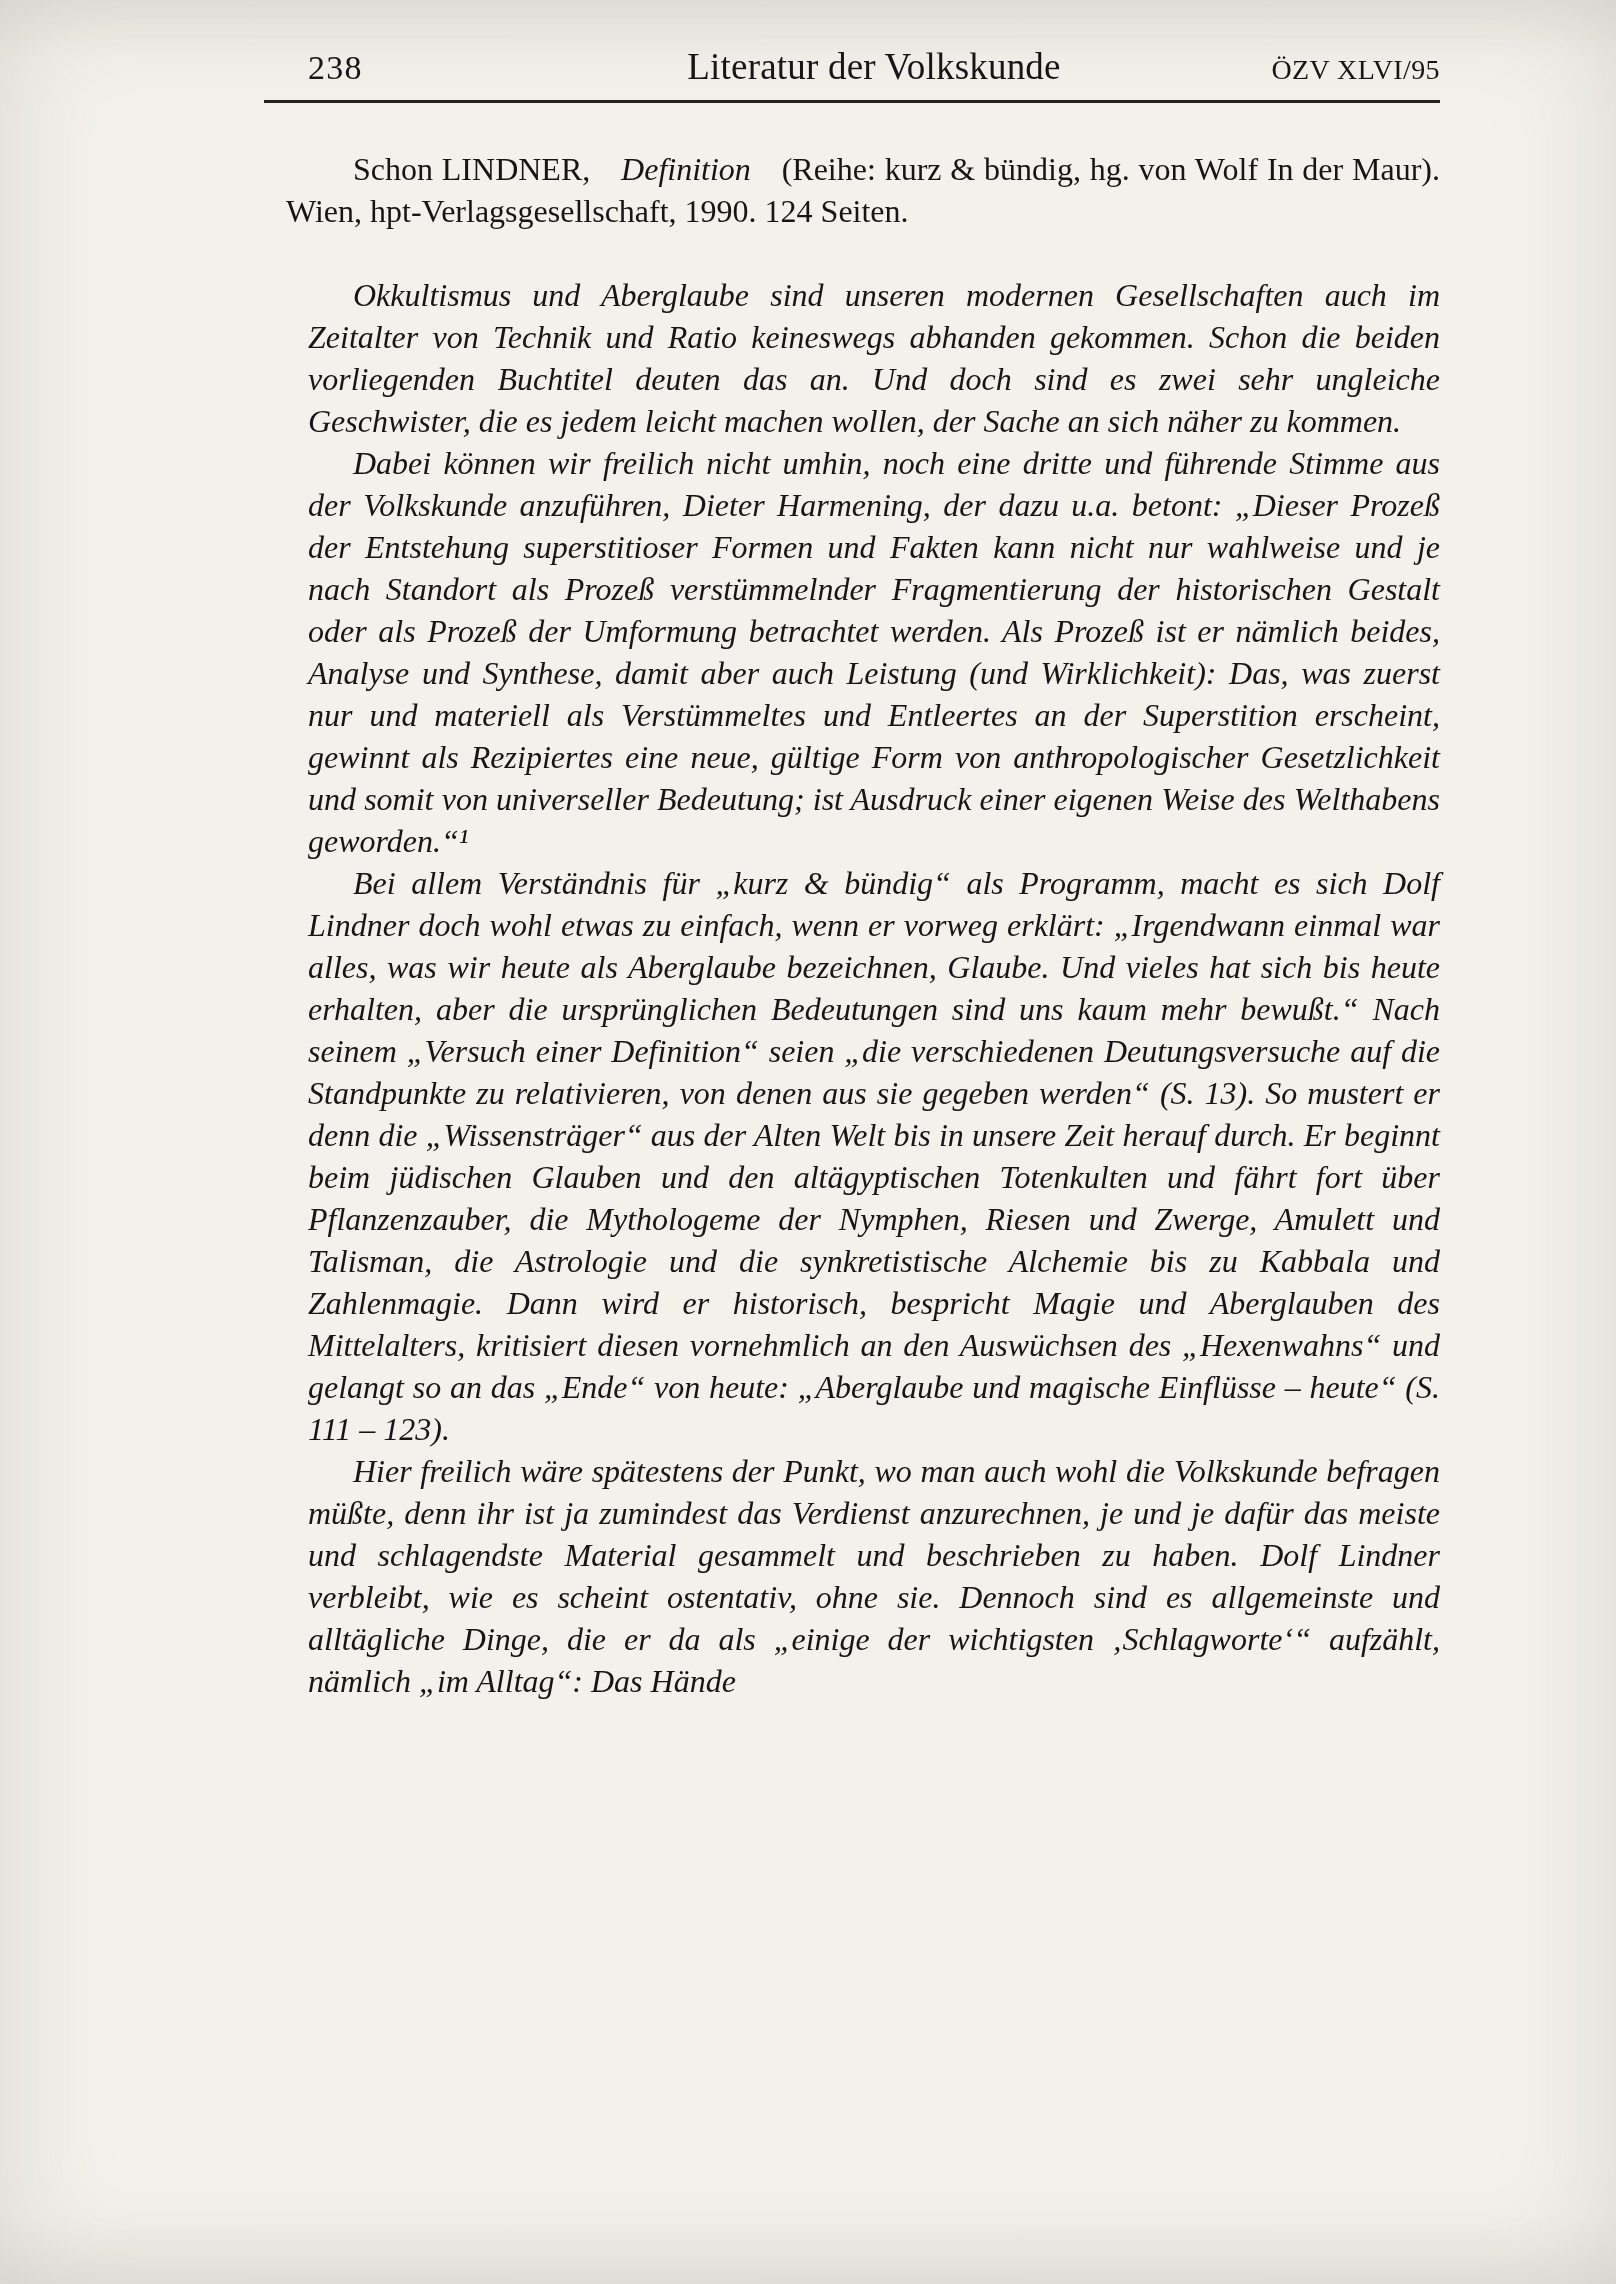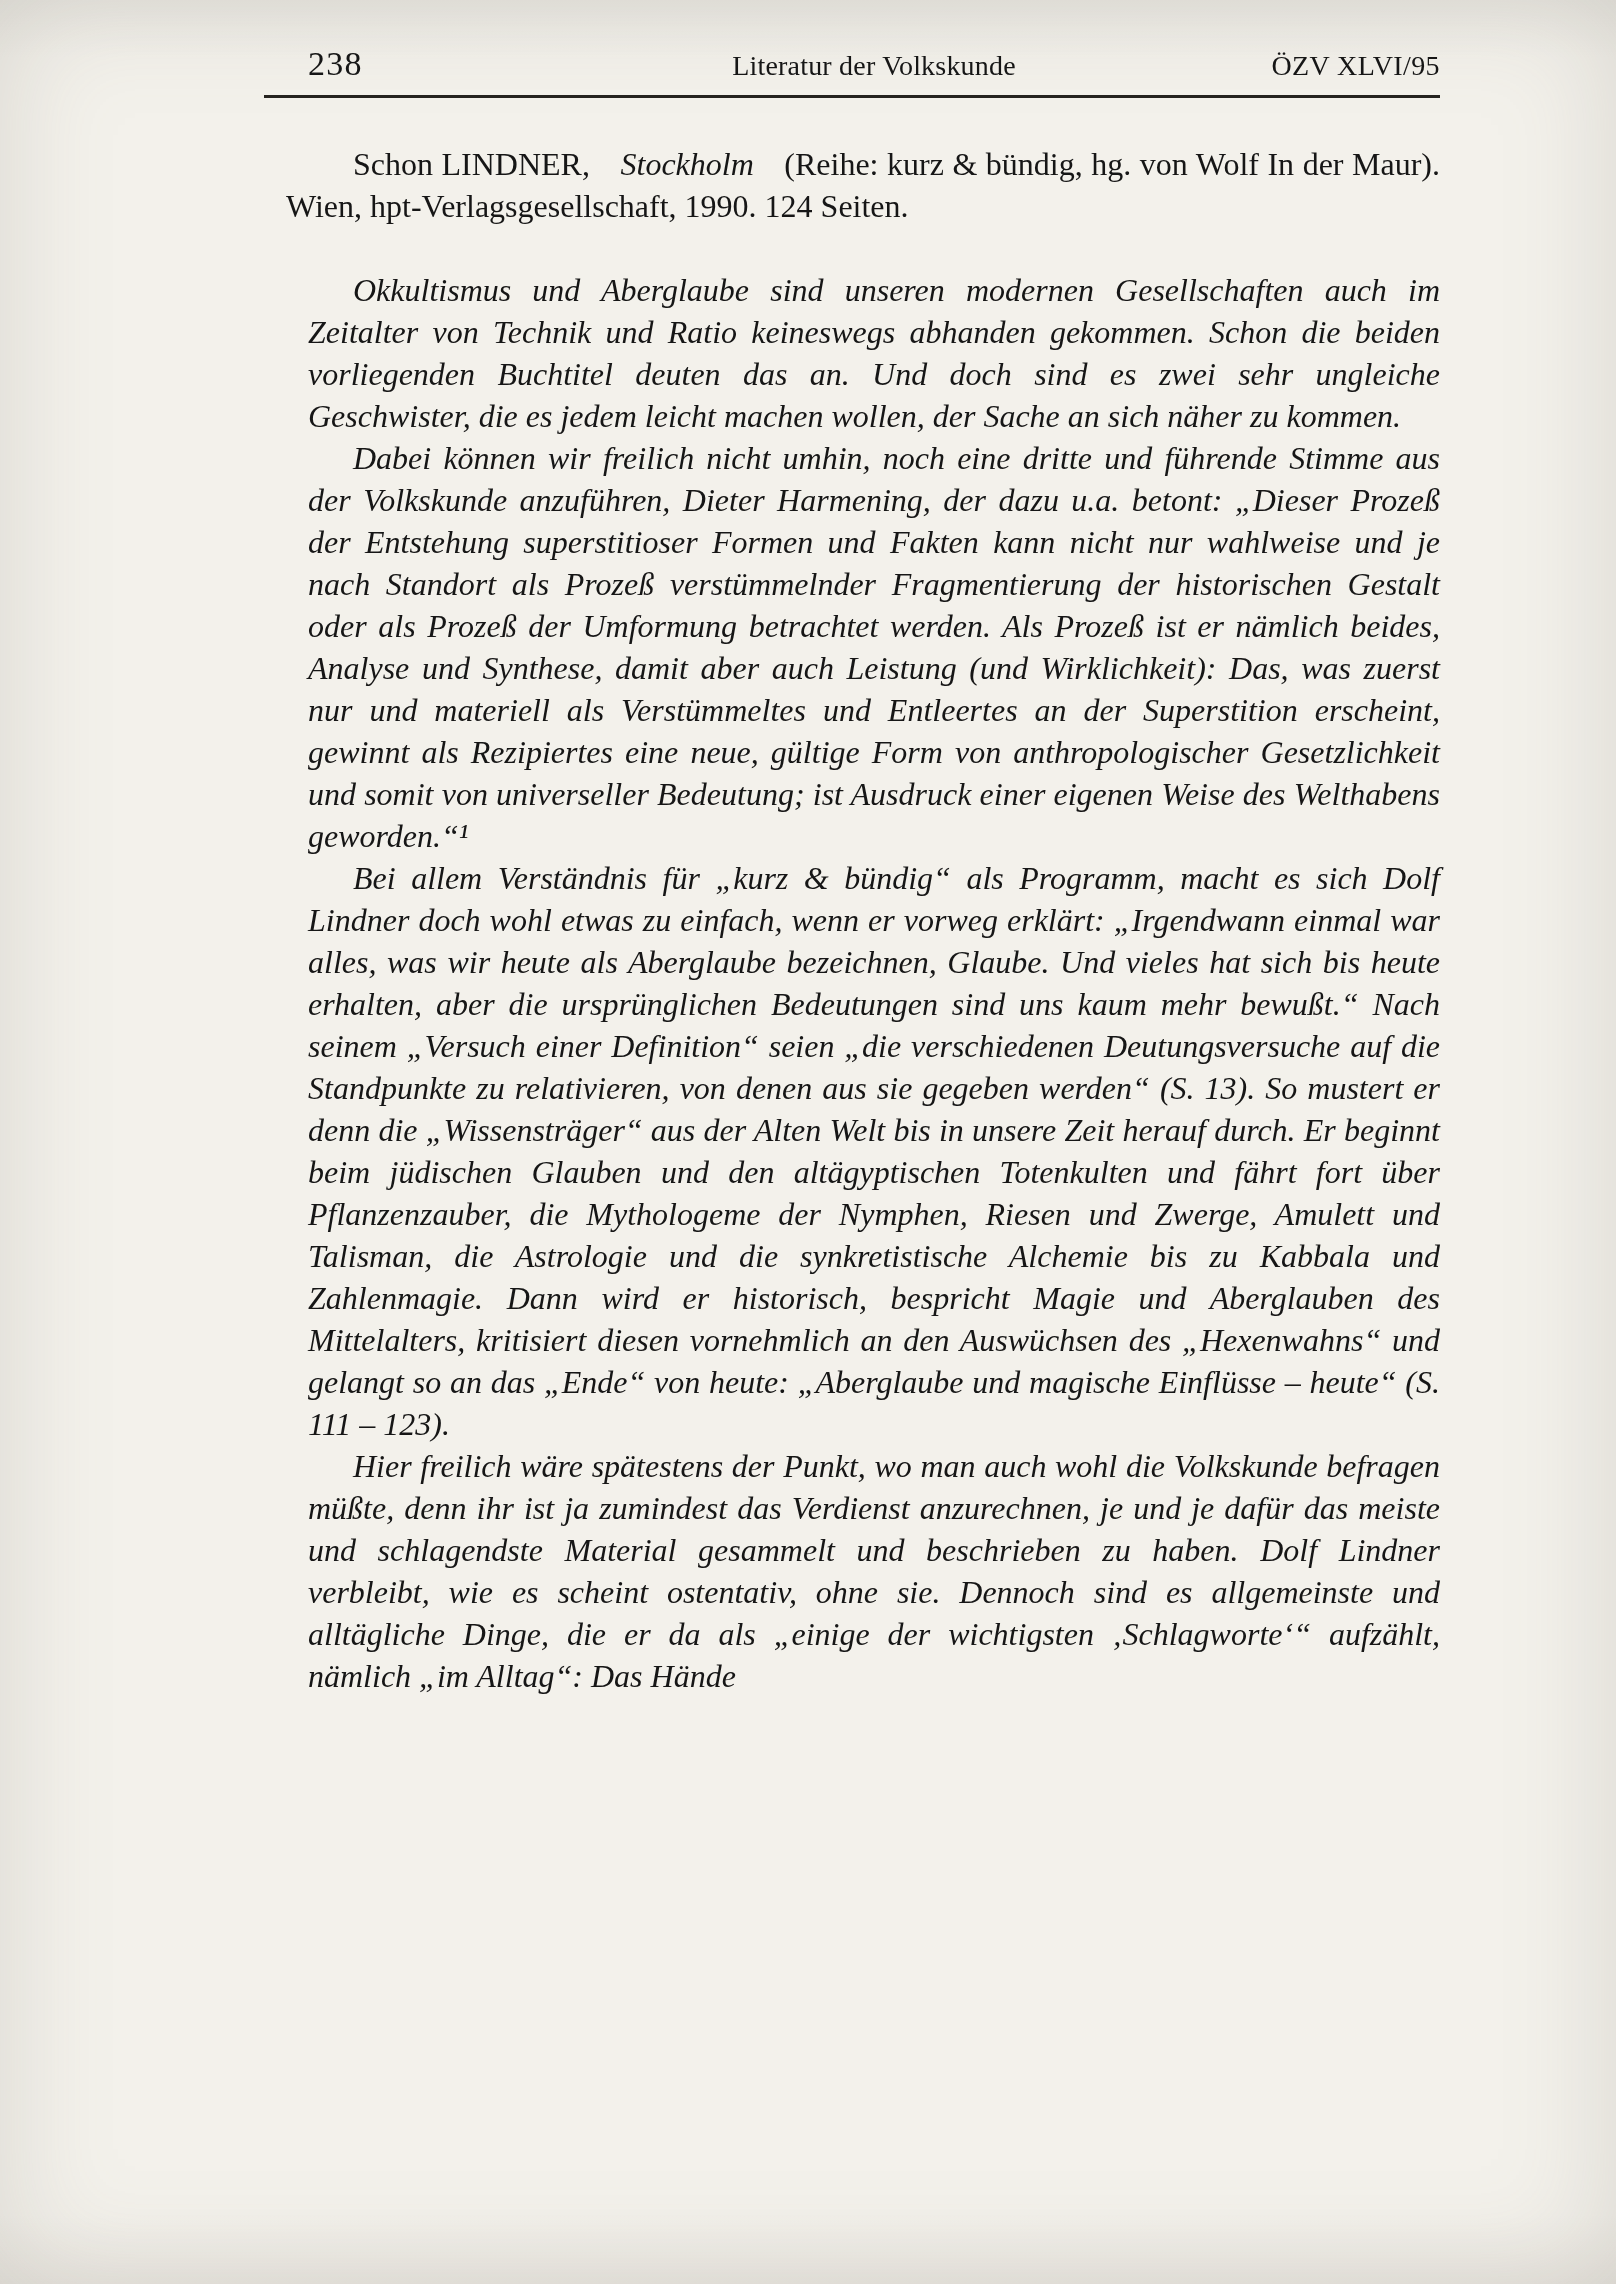--- a/index.html
+++ b/index.html
@@ -29,21 +29,21 @@
     display: grid;
     grid-template-columns: 1fr auto 1fr;
     align-items: baseline;
   }
   .page-num {
     font-size: 34px;
     justify-self: start;
     letter-spacing: 1.2px;
   }
   .head-title {
-    font-size: 28px;
+    font-size: 37px;
     justify-self: center;
     letter-spacing: 0.2px;
   }
   .head-journal {
     font-size: 28px;
     justify-self: end;
     letter-spacing: 0.4px;
   }
   .head-rule {
     margin-top: 12px;
@@ -77,21 +77,21 @@
   <div class="content">
 
     <div class="running-head">
       <span class="page-num">238</span>
       <span class="head-title">Literatur der Volkskunde</span>
       <span class="head-journal">ÖZV XLVI/95</span>
     </div>
 
     <div class="head-rule"></div>
 
-    <p class="bib-entry first"><span>Schon LINDNER, </span><i>Stockholm</i><span> (Reihe: kurz &amp; bündig, hg. von Wolf In der Maur). Wien, hpt-Verlagsgesellschaft, 1990. 124 Seiten.</span></p>
+    <p class="bib-entry first"><span>Schon LINDNER, </span><i>Definition</i><span> (Reihe: kurz &amp; bündig, hg. von Wolf In der Maur). Wien, hpt-Verlagsgesellschaft, 1990. 124 Seiten.</span></p>
 
 
     <div class="review-body">
       <p class="body-par">Okkultismus und Aberglaube sind unseren modernen Gesellschaften auch im Zeitalter von Technik und Ratio keineswegs abhanden gekommen. Schon die beiden vorliegenden Buchtitel deuten das an. Und doch sind es zwei sehr ungleiche Geschwister, die es jedem leicht machen wollen, der Sache an sich näher zu kommen.</p>
       <p class="body-par">Dabei können wir freilich nicht umhin, noch eine dritte und führende Stimme aus der Volkskunde anzuführen, Dieter Harmening, der dazu u.a. betont: „Dieser Prozeß der Entstehung superstitioser Formen und Fakten kann nicht nur wahlweise und je nach Standort als Prozeß verstümmelnder Fragmentierung der historischen Gestalt oder als Prozeß der Umformung betrachtet werden. Als Prozeß ist er nämlich beides, Analyse und Synthese, damit aber auch Leistung (und Wirklichkeit): Das, was zuerst nur und materiell als Verstümmeltes und Entleertes an der Superstition erscheint, gewinnt als Rezipiertes eine neue, gültige Form von anthropologischer Gesetzlichkeit und somit von universeller Bedeutung; ist Ausdruck einer eigenen Weise des Welthabens geworden.“¹</p>
       <p class="body-par">Bei allem Verständnis für „kurz &amp; bündig“ als Programm, macht es sich Dolf Lindner doch wohl etwas zu einfach, wenn er vorweg erklärt: „Irgendwann einmal war alles, was wir heute als Aberglaube bezeichnen, Glaube. Und vieles hat sich bis heute erhalten, aber die ursprünglichen Bedeutungen sind uns kaum mehr bewußt.“ Nach seinem „Versuch einer Definition“ seien „die verschiedenen Deutungsversuche auf die Standpunkte zu relativieren, von denen aus sie gegeben werden“ (S. 13). So mustert er denn die „Wissensträger“ aus der Alten Welt bis in unsere Zeit herauf durch. Er beginnt beim jüdischen Glauben und den altägyptischen Totenkulten und fährt fort über Pflanzenzauber, die Mythologeme der Nymphen, Riesen und Zwerge, Amulett und Talisman, die Astrologie und die synkretistische Alchemie bis zu Kabbala und Zahlenmagie. Dann wird er historisch, bespricht Magie und Aberglauben des Mittelalters, kritisiert diesen vornehmlich an den Auswüchsen des „Hexenwahns“ und gelangt so an das „Ende“ von heute: „Aberglaube und magische Einflüsse – heute“ (S. 111 – 123).</p>
       <p class="body-par">Hier freilich wäre spätestens der Punkt, wo man auch wohl die Volkskunde befragen müßte, denn ihr ist ja zumindest das Verdienst anzurechnen, je und je dafür das meiste und schlagendste Material gesammelt und beschrieben zu haben. Dolf Lindner verbleibt, wie es scheint ostentativ, ohne sie. Dennoch sind es allgemeinste und alltägliche Dinge, die er da als „einige der wichtigsten ‚Schlagworte‘“ aufzählt, nämlich „im Alltag“: Das Hände</p>
     </div>
 
   </div>

